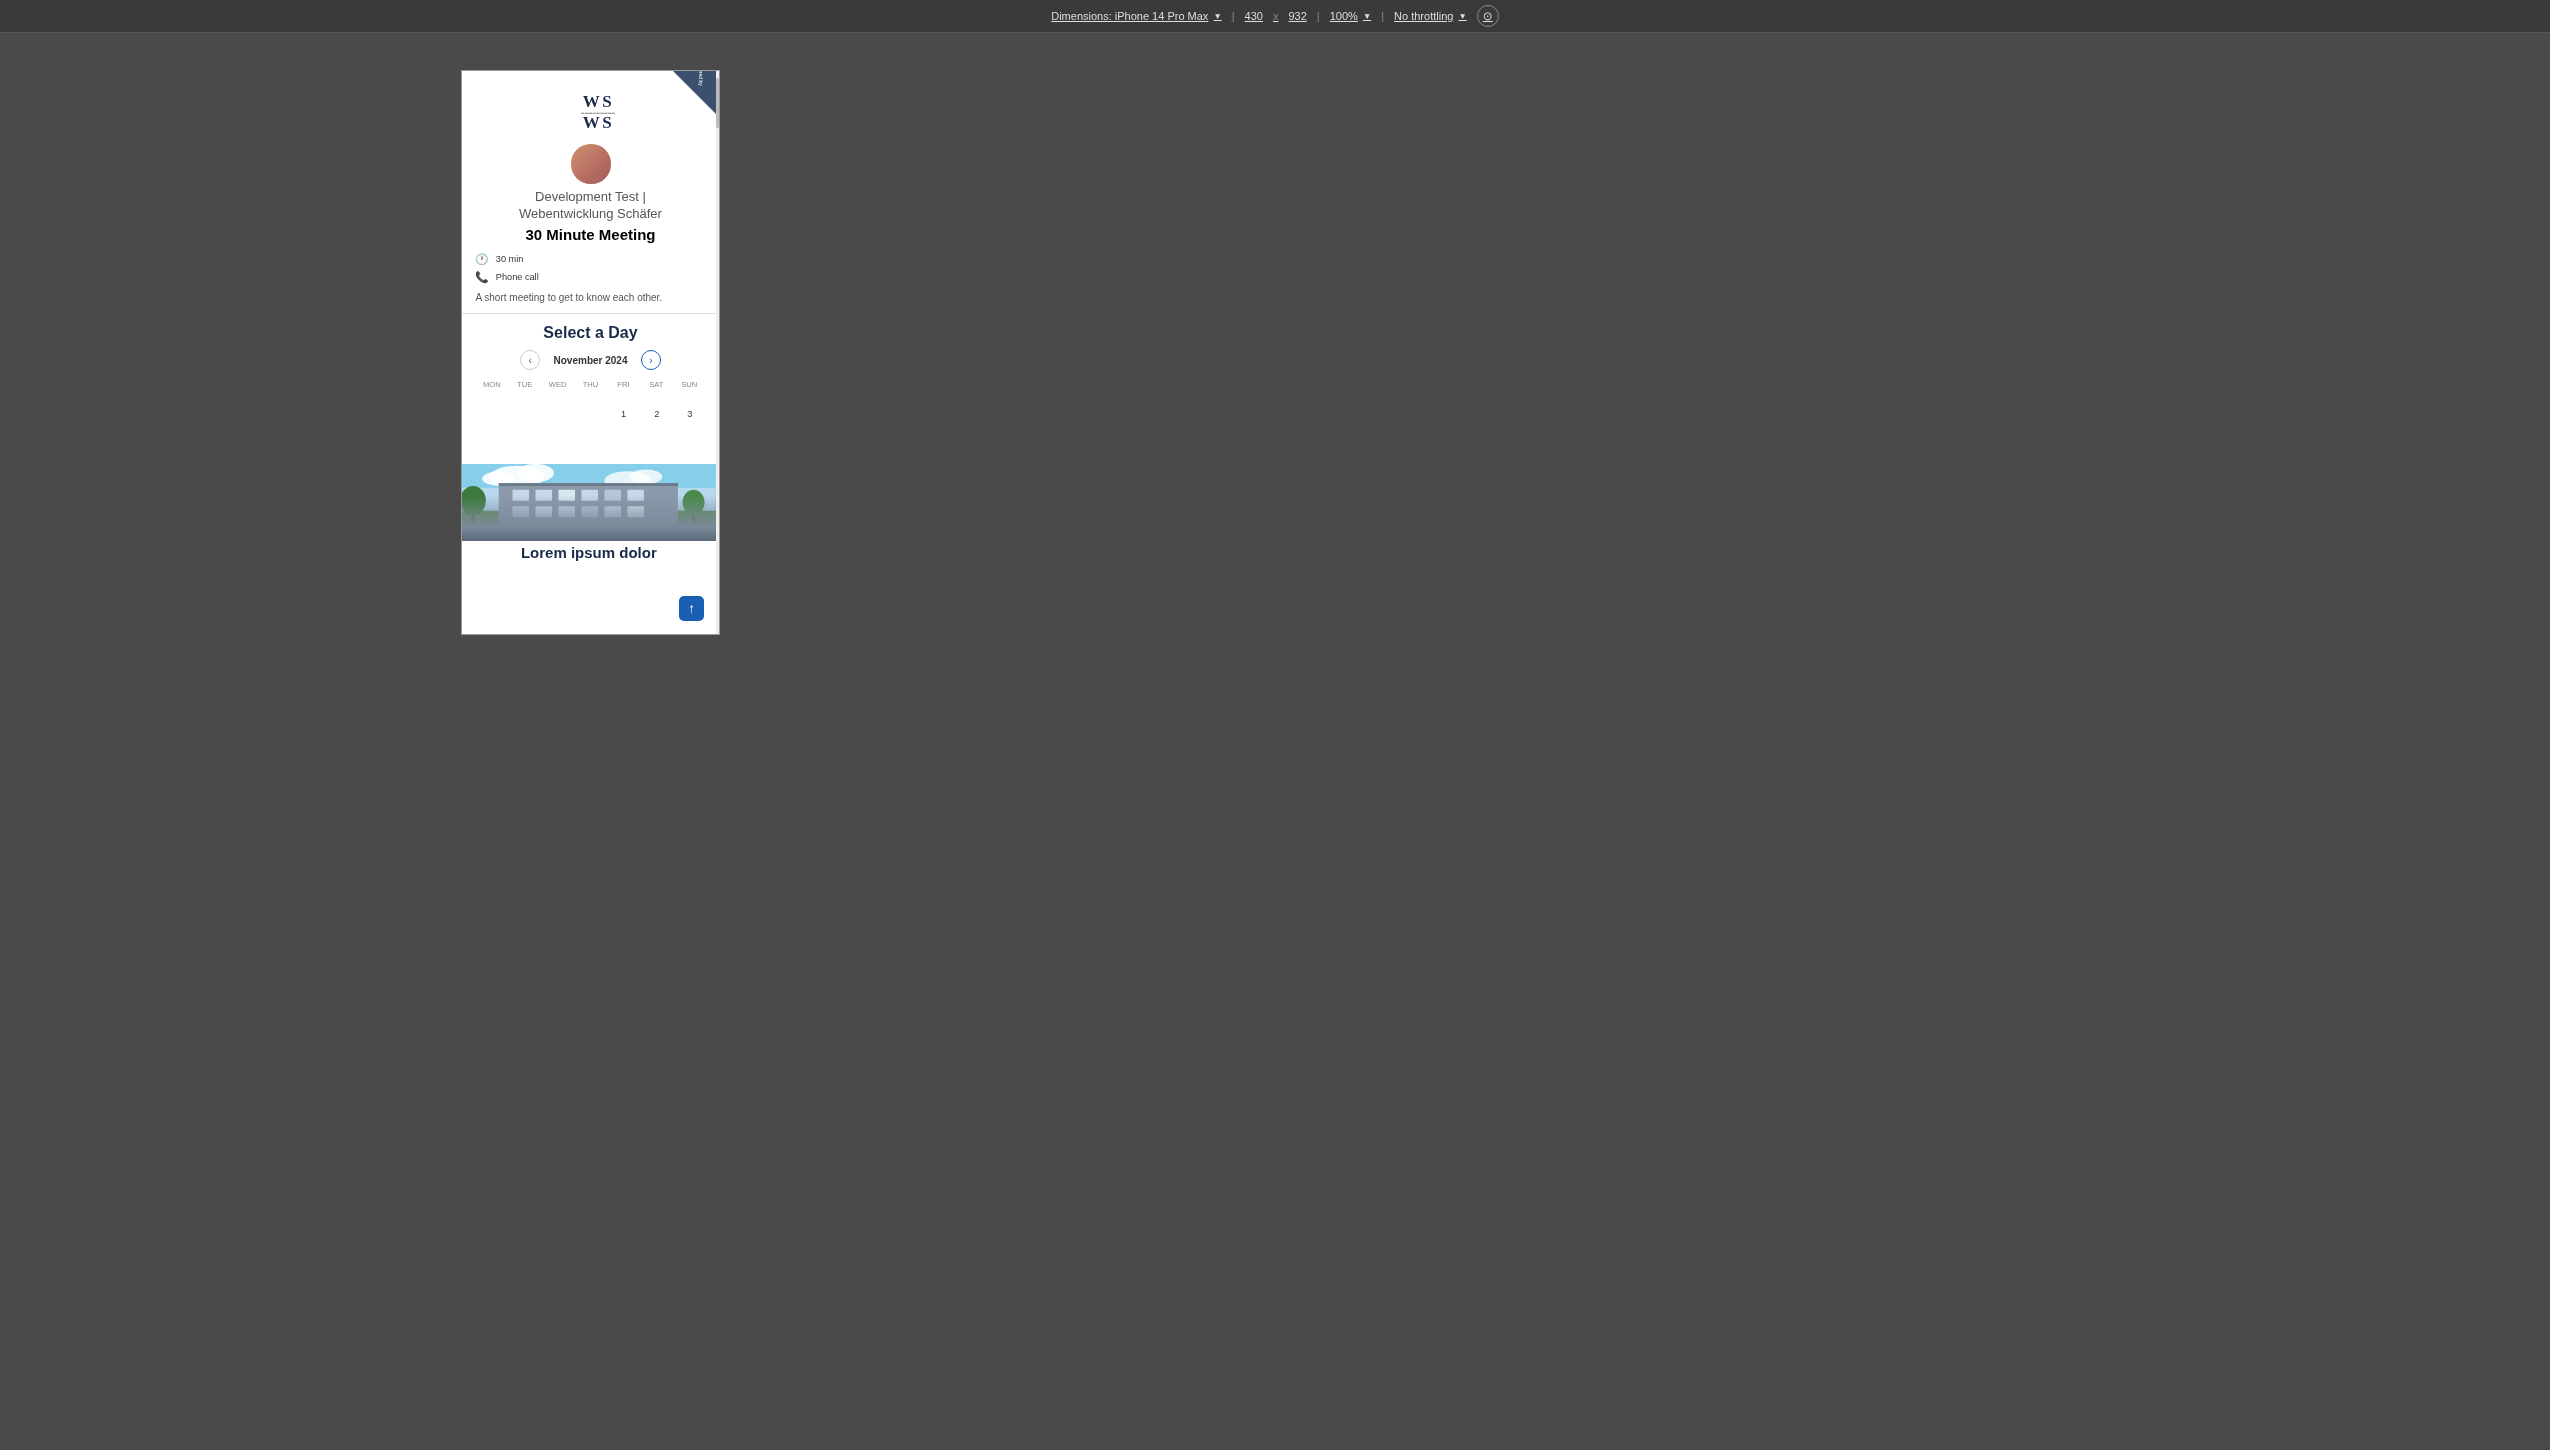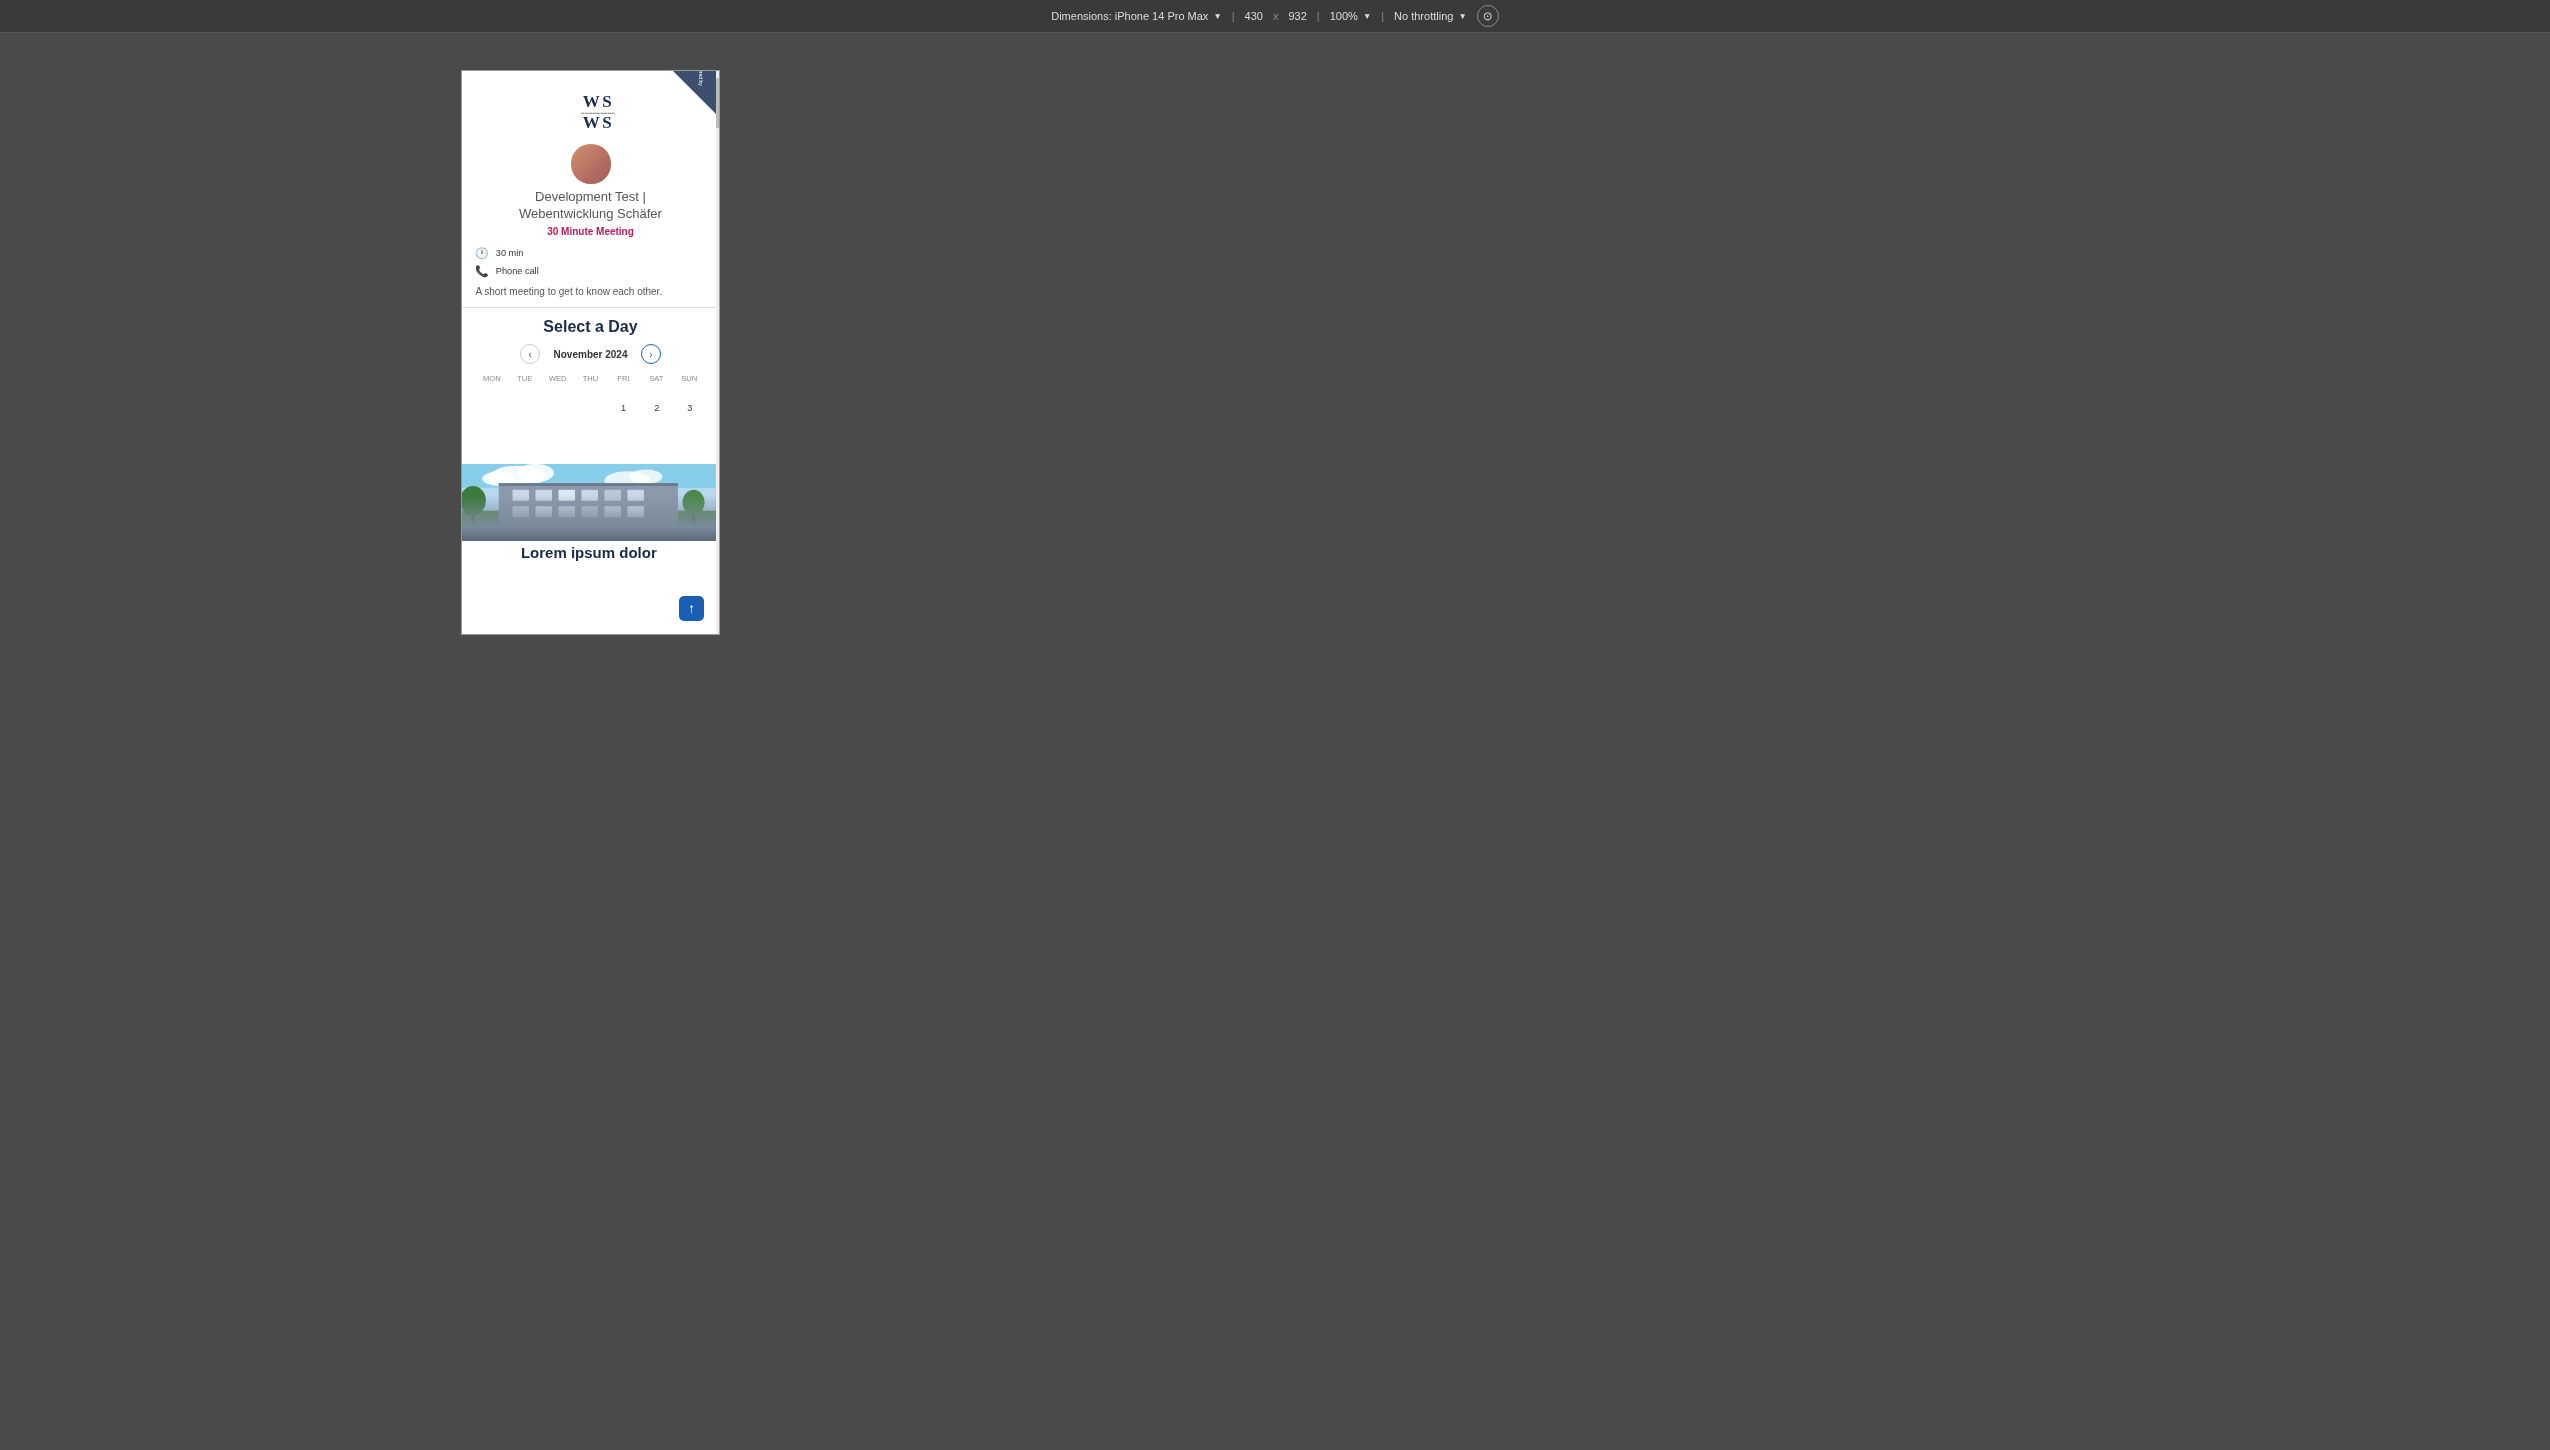--- a/index.html
+++ b/index.html
@@ -28,20 +28,21 @@
       z-index: 100;
       border-bottom: 0.8px solid #555;
     }
 
     .toolbar-center {
       display: flex;
       align-items: center;
       gap: 10px;
       font-size: 11px;
       color: #ddd;
+      text-decoration: underline;
     }
 
     .toolbar-dropdown {
       background: transparent;
       border: none;
       color: #ddd;
       font-size: 11px;
       cursor: pointer;
       display: flex;
       align-items: center;
@@ -225,23 +226,23 @@
       margin-bottom: 3.4px;
     }
 
     .host-name {
       font-size: 13px;
       color: #555;
       line-height: 1.3;
     }
 
     .meeting-title {
-      font-size: 10px;
+      font-size: 15px;
       font-weight: 700;
-      color: #be185d;
+      color: #000000;
       margin-top: 3.4px;
       line-height: 1.2;
     }
 
     
     .meeting-details {
       margin: 8.4px 0 6.7px 0;
     }
 
     .detail-row {

